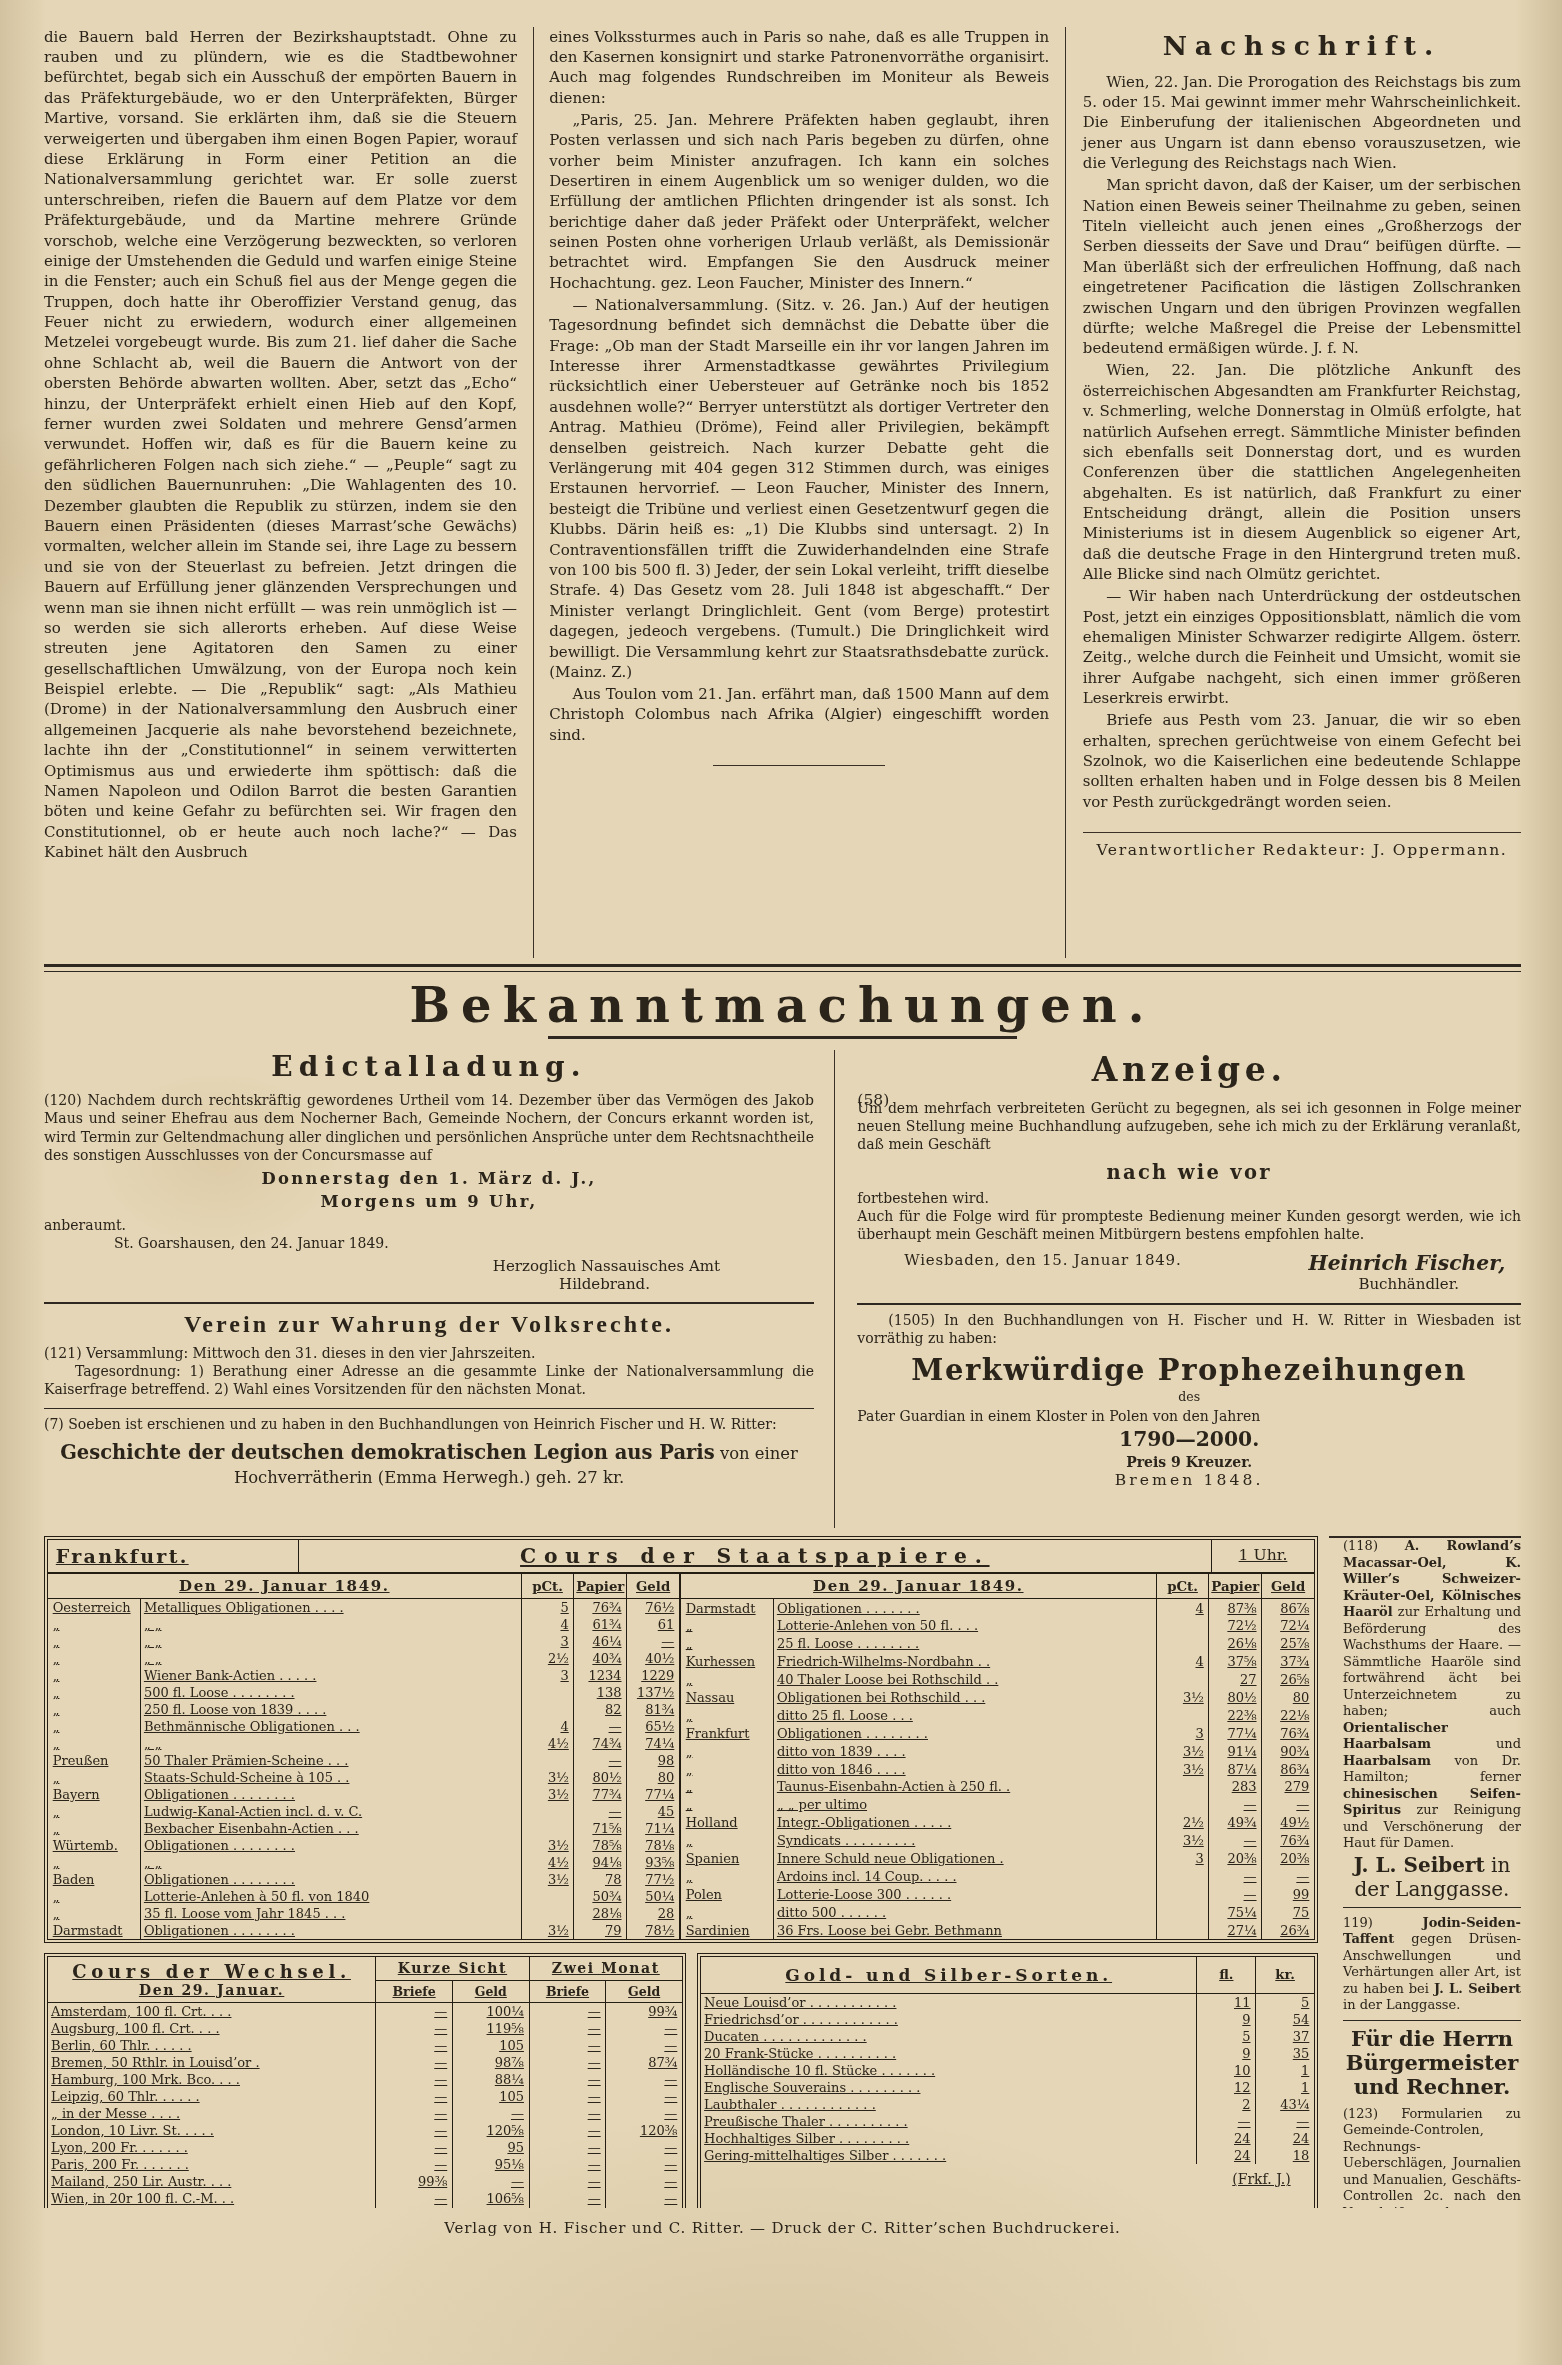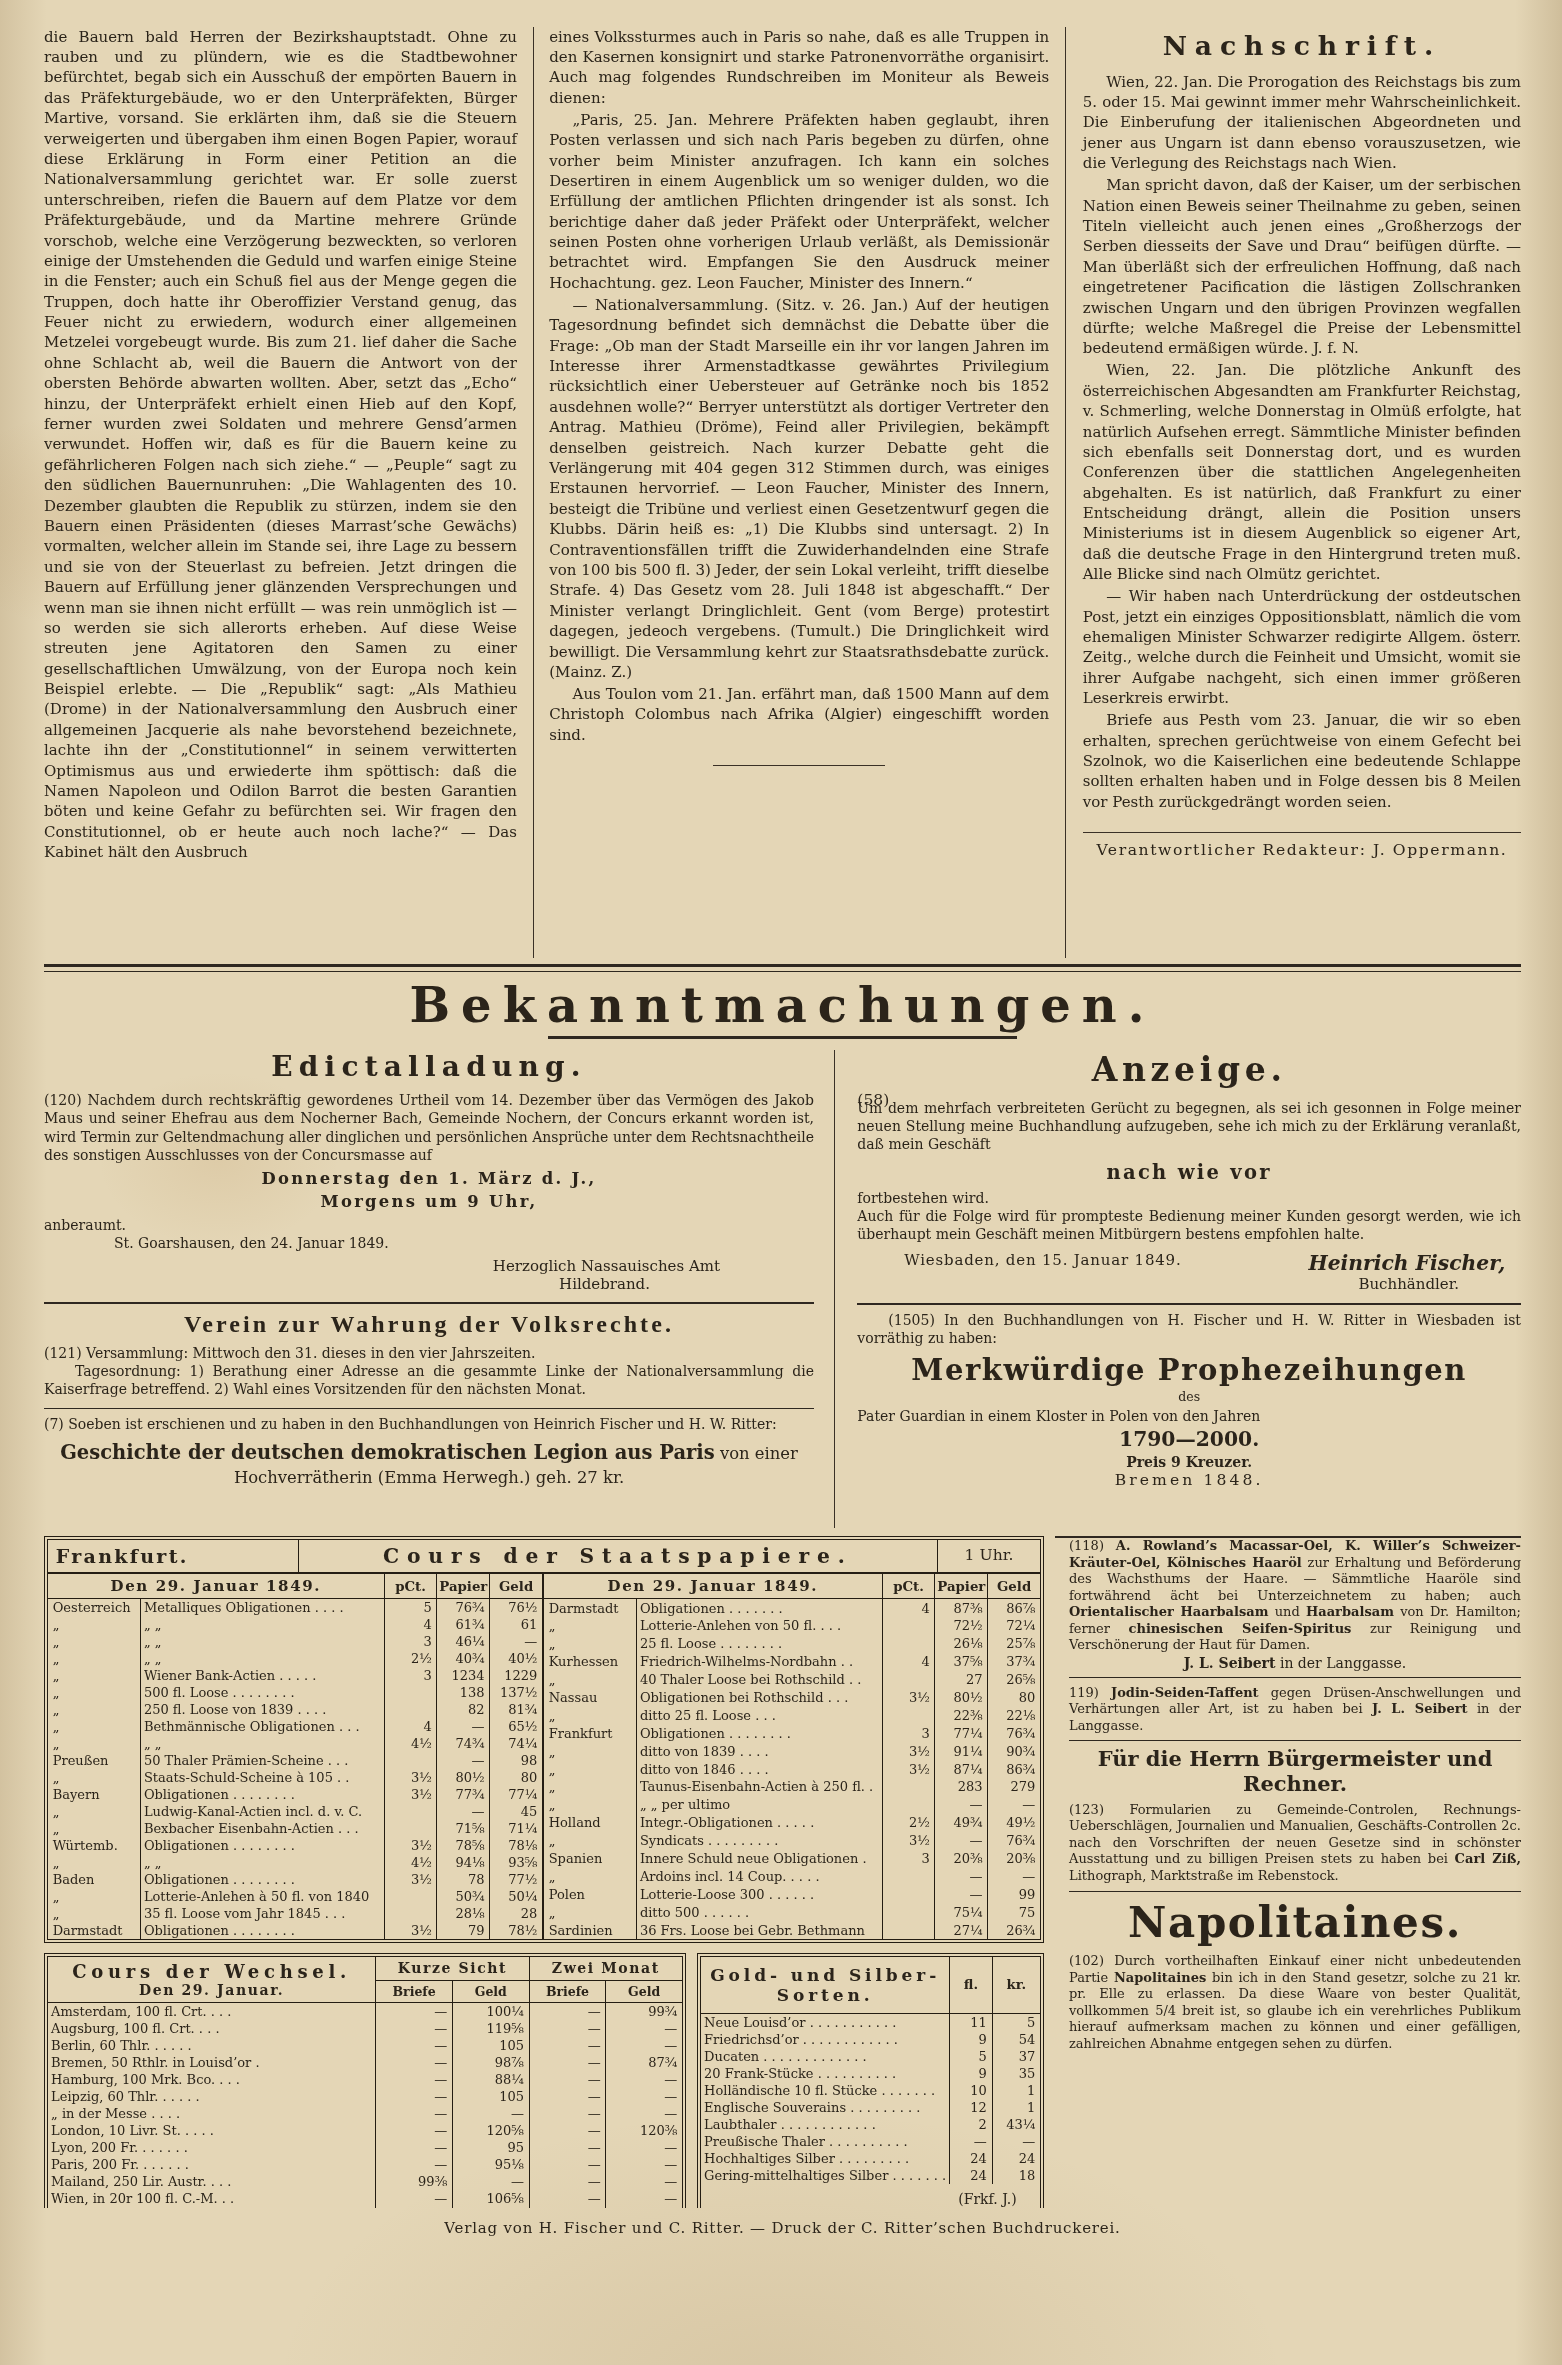--- a/index.html
+++ b/index.html
@@ -57,21 +57,21 @@
   .anz-name{font-weight:bold;font-style:italic;font-size:20.3px;padding-right:15.6px;}
   .anz-role{text-align:right;padding-right:62px;font-size:15px;}
   .proph-title{font-size:29px;font-weight:bold;text-align:center;letter-spacing:1.6px;margin:6.2px 0 1.6px 0;}
   .proph-des{text-align:center;font-size:12.5px;margin:0;}
   .proph-line{text-align:center;font-size:16.4px;margin-top:3.1px !important;}
   .proph-years{text-align:center;font-size:20.3px;font-weight:bold;margin-top:1.6px;}
   .proph-price{text-align:center;font-size:14px;font-weight:bold;margin-top:3.1px;}
   .proph-city{text-align:center;font-size:15.6px;letter-spacing:3.1px;margin-top:1.6px;}
   
   .market{display:flex;margin-top:7.8px;height:672px;overflow:hidden;}
-  .market-left{width:1000px;}
+  .market-left{width:1274px;text-decoration:underline;}
   .market-right{flex:1;padding-left:14px;margin-left:11px;border-top:2.3px solid #2f2820;overflow:hidden;}
   .staats{border:4.7px double #241d13;}
   .staats-head{display:flex;border-bottom:2.3px solid #241d13;align-items:stretch;}
   .staats-corner{width:234px;font-size:19px;font-weight:bold;letter-spacing:2.3px;padding:4.7px 7.8px;border-right:1.6px solid #241d13;}
   .staats-title{flex:1;text-align:center;font-size:20.3px;font-weight:bold;letter-spacing:7.8px;padding:3.9px 0;}
   .staats-time{width:102px;text-align:center;font-size:15.6px;border-left:1.6px solid #241d13;padding-top:6.2px;}
   .staats-body{display:flex;}
   .staats-body table{border-collapse:collapse;width:50%;font-size:13px;}
   .staats-body table:first-child{border-right:2.3px solid #241d13;}
   th.datehead{text-align:center;font-size:15px;font-weight:bold;border-bottom:1.6px solid #241d13;padding:3.1px 0;letter-spacing:1.6px;}
@@ -88,21 +88,21 @@
   th.group{border-bottom:1.6px solid #241d13;border-left:1.6px solid #241d13;font-size:14px;letter-spacing:1.6px;padding:2px 0;}
   th.sub{border-bottom:1.6px solid #241d13;border-left:0.8px solid #241d13;font-size:12.5px;padding:1.6px 0;font-weight:bold;}
   .wechsel td.num{width:55px;}
   .gold{flex:1;margin-left:11px;border:4.7px double #241d13;}
   .gold table{border-collapse:collapse;width:100%;font-size:13px;}
   .gold-title{font-size:17px;font-weight:bold;letter-spacing:3.9px;text-align:center;padding:7px 0;}
   .gold td.num{width:50px;}
   .gold-src{text-align:right;font-size:14px;padding:7.8px 23.4px 4.7px 0;}
   
   .ad p{margin:0;font-size:13px;line-height:1.27;text-align:justify;}
-  .ad .sig{text-align:center;font-size:14px;margin-top:1.6px;}
+  .ad .sig{text-align:center;font-size:20px;margin-top:1.6px;}
   .bb{font-weight:bold;}
   .ad-rule{border:0;border-top:1.6px solid #2f2820;margin:6.2px 0;}
   .h-buerg{font-size:21px;font-weight:bold;text-align:center;line-height:1.15;margin:1.6px 0 6.2px 0;}
   .h-napol{font-size:42px;font-weight:bold;text-align:center;letter-spacing:1.6px;margin:3.1px 0 6.2px 0;font-stretch:expanded;}
   
   .footer{text-align:center;font-size:15px;letter-spacing:0.8px;margin-top:11px;}
 </style>
 </head>
 <body>
 

